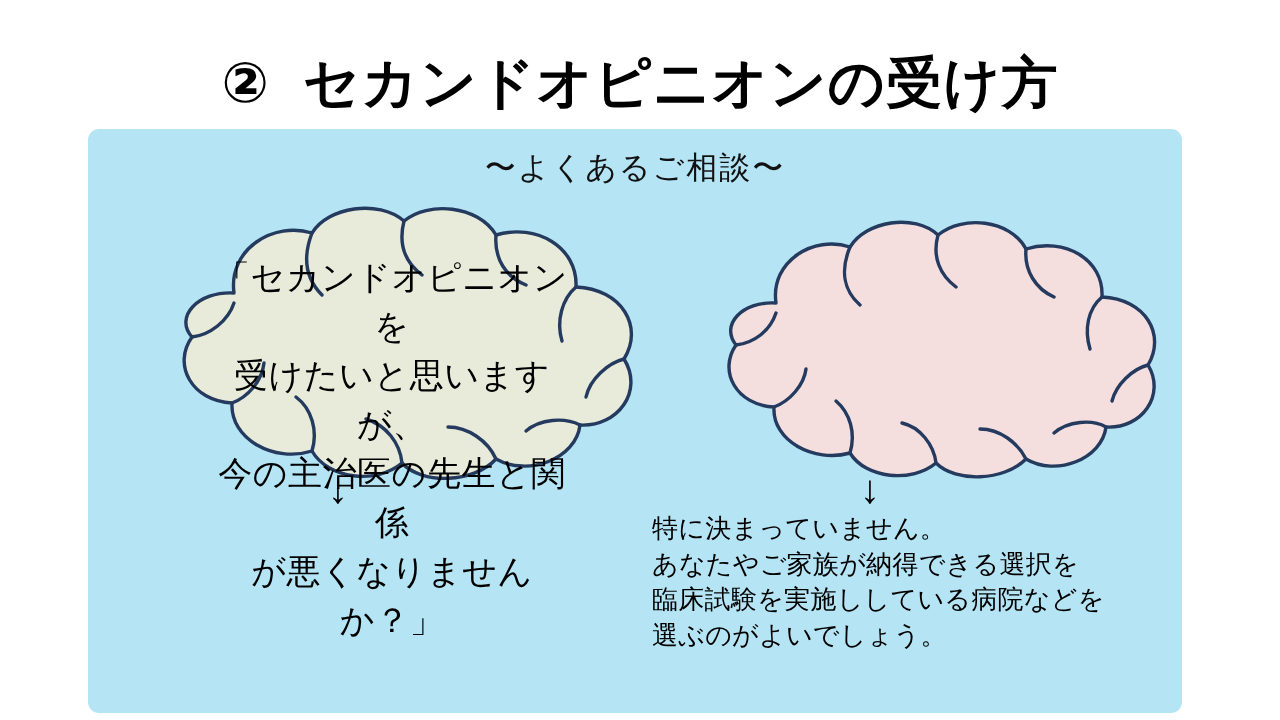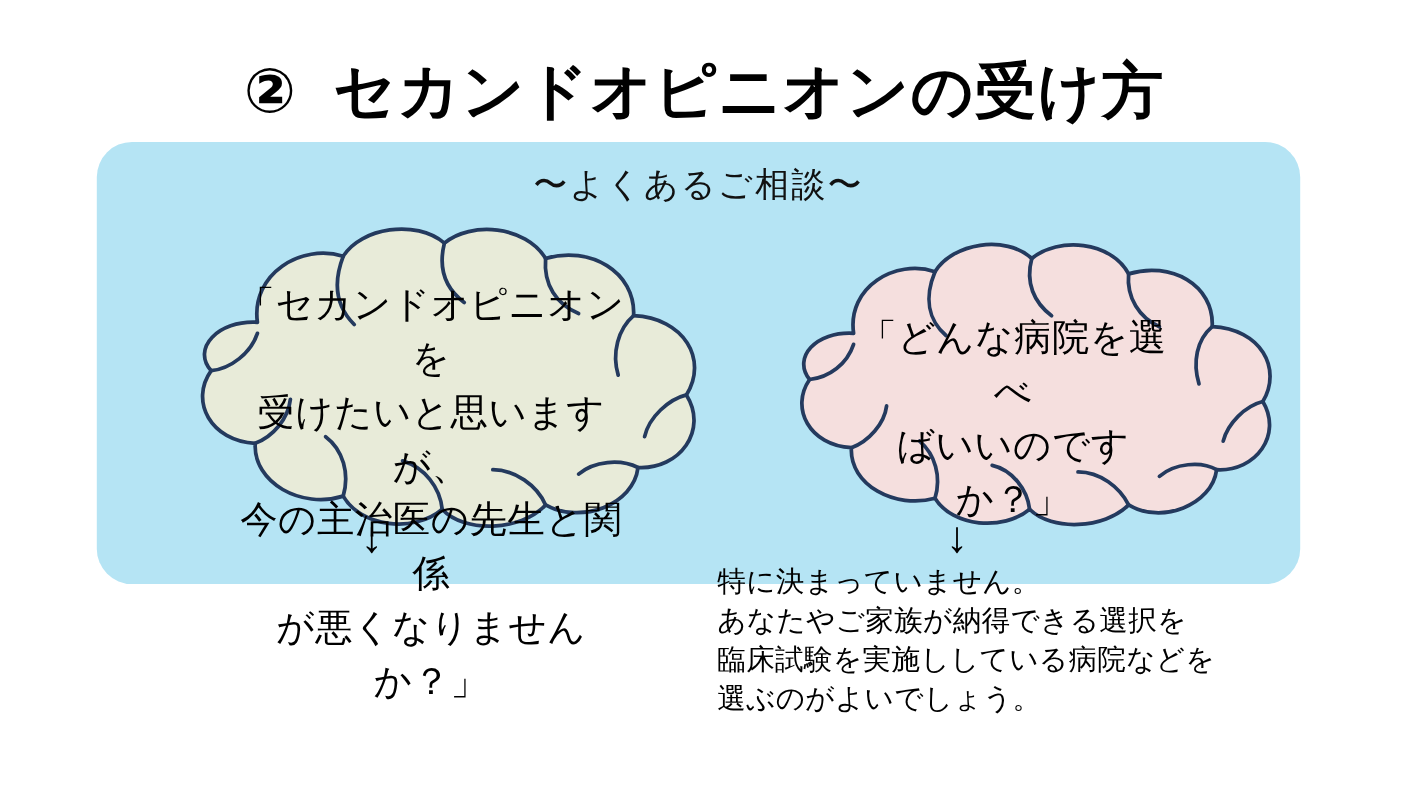--- a/index.html
+++ b/index.html
@@ -38,23 +38,23 @@
     line-height: 1.2;
     margin-top: 33px;
   }
 
   
   #blue-panel {
     position: absolute;
     left: 88px;
     top: 129px;
     width: 1094px;
-    height: 402px;
+    height: 584px;
     background: #B5E4F4;
-    border-radius: 32px;
+    border-radius: 11px;
   }
 
   
   #panel-subtitle {
     position: absolute;
     left: 0;
     top: 18px;
     width: 1094px;
     text-align: center;
     font-size: 31px;
@@ -198,22 +198,20 @@
         <path d="M 360 34 C 358 56, 370 74, 388 82" fill="none" stroke="#243A5E" stroke-width="3.4" stroke-linecap="round"></path>
         <path d="M 436 82 C 422 94, 418 114, 424 134" fill="none" stroke="#243A5E" stroke-width="3.4" stroke-linecap="round"></path>
         <path d="M 482 150 C 466 154, 450 170, 446 186" fill="none" stroke="#243A5E" stroke-width="3.4" stroke-linecap="round"></path>
         <path d="M 440 212 C 426 204, 402 206, 388 218" fill="none" stroke="#243A5E" stroke-width="3.4" stroke-linecap="round"></path>
         <path d="M 360 244 C 352 228, 334 214, 314 214" fill="none" stroke="#243A5E" stroke-width="3.4" stroke-linecap="round"></path>
         <path d="M 270 248 C 268 230, 254 212, 236 208" fill="none" stroke="#243A5E" stroke-width="3.4" stroke-linecap="round"></path>
         <path d="M 184 238 C 190 218, 184 198, 170 186" fill="none" stroke="#243A5E" stroke-width="3.4" stroke-linecap="round"></path>
         <path d="M 108 192 C 124 186, 138 170, 140 154" fill="none" stroke="#243A5E" stroke-width="3.4" stroke-linecap="round"></path>
         <path d="M 70 130 C 88 128, 104 116, 110 98" fill="none" stroke="#243A5E" stroke-width="3.4" stroke-linecap="round"></path>
       </svg>
-      <div id="cloud-right-text" class="cloud-text">「どんな病院を選べ
-ばいいのですか？」</div>
     </div>
 
     <div id="arrow-right" class="down-arrow">↓</div>
 
     <div id="answer-right" class="answer-text">特に決まっていません。
 あなたやご家族が納得できる選択を
 臨床試験を実施ししている病院などを
 選ぶのがよいでしょう。</div>
 
   </div>

